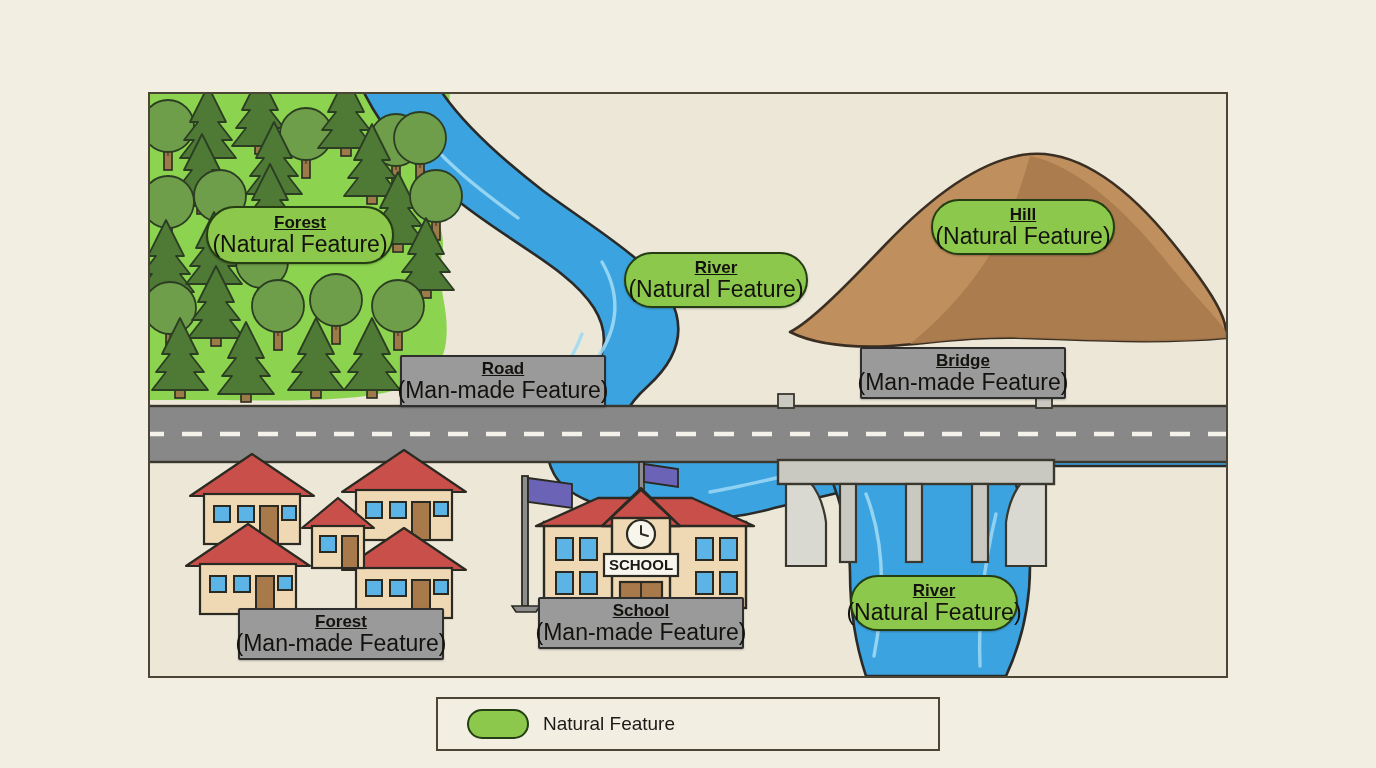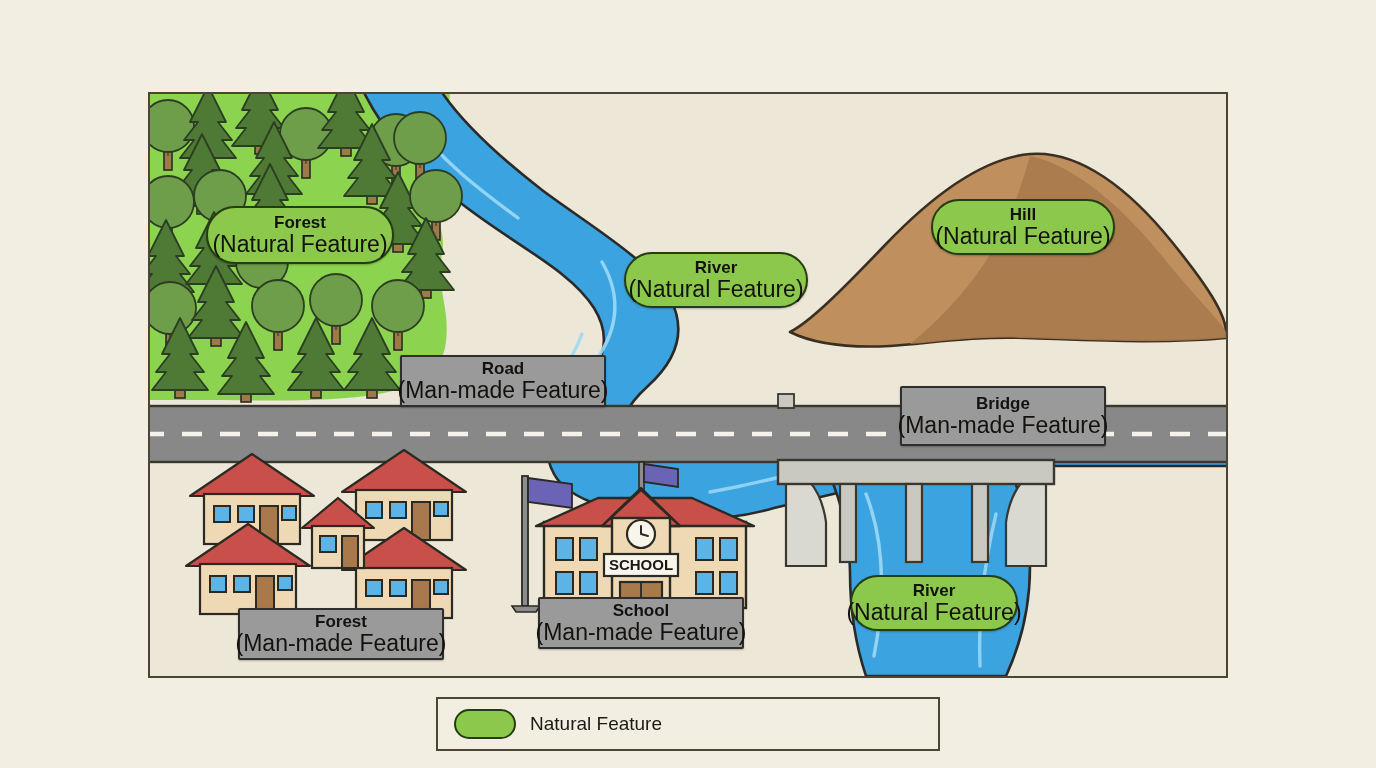--- a/index.html
+++ b/index.html
@@ -33,54 +33,54 @@
   
   .label {
     position: absolute;
     display: flex; flex-direction: column;
     align-items: center; justify-content: center;
     text-align: center; line-height: 1.06;
     color: #14120e;
     z-index: 40;
     white-space: nowrap;
   }
-  .label .lbl-title { font-weight: bold; font-size: 17px; }
+  .label .lbl-title { font-weight: bold; font-size: 17px; text-decoration: underline; }
   .label .lbl-sub   { font-weight: normal; font-size: 23px; }
 
   .pill {
     background: #8cc84b;
     border: 2px solid #243d12;
     border-radius: 999px;
     box-shadow: 0 1px 2px rgba(0,0,0,.25);
   }
   .boxlabel {
     background: #9a9a9a;
     border: 2px solid #2e2e2e;
     border-radius: 2px;
     box-shadow: 0 1px 2px rgba(0,0,0,.25);
   }
 
   
   #label-forest { left: 56px;  top: 112px; width: 188px; height: 58px; }
   #label-river1 { left: 474px; top: 158px; width: 184px; height: 56px; }
   #label-hill   { left: 781px; top: 105px; width: 184px; height: 56px; }
   #label-road   { left: 250px; top: 261px; width: 206px; height: 52px; justify-content: center; }
-  #label-bridge { left: 750px; top: 253px; width: 206px; height: 60px; margin-top: 39px; }
+  #label-bridge { left: 710px; top: 253px; width: 206px; height: 52px; }
   #label-houses { left:  88px; top: 514px; width: 206px; height: 52px; }
   #label-school { left: 388px; top: 503px; width: 206px; height: 52px; }
   #label-river2 { left: 700px; top: 481px; width: 168px; height: 56px; }
 
   
   #legend {
     position: absolute; left: 436px; top: 697px;
     width: 504px; height: 54px;
     background: #f2efe2;
     border: 2px solid #4a4535;
     display: flex; align-items: center;
-    padding-left: 16px; gap: 14px;
+    padding-left: 29px; gap: 14px;
   }
   .legend-item { display: flex; align-items: center; gap: 14px; }
   .legend-swatch-natural {
     width: 62px; height: 30px; border-radius: 999px;
     background: #8cc84b; border: 2px solid #243d12;
   }
   .legend-swatch-manmade {
     width: 82px; height: 30px;
     background: #787878; border: 2px solid #2e2e2e;
   }

